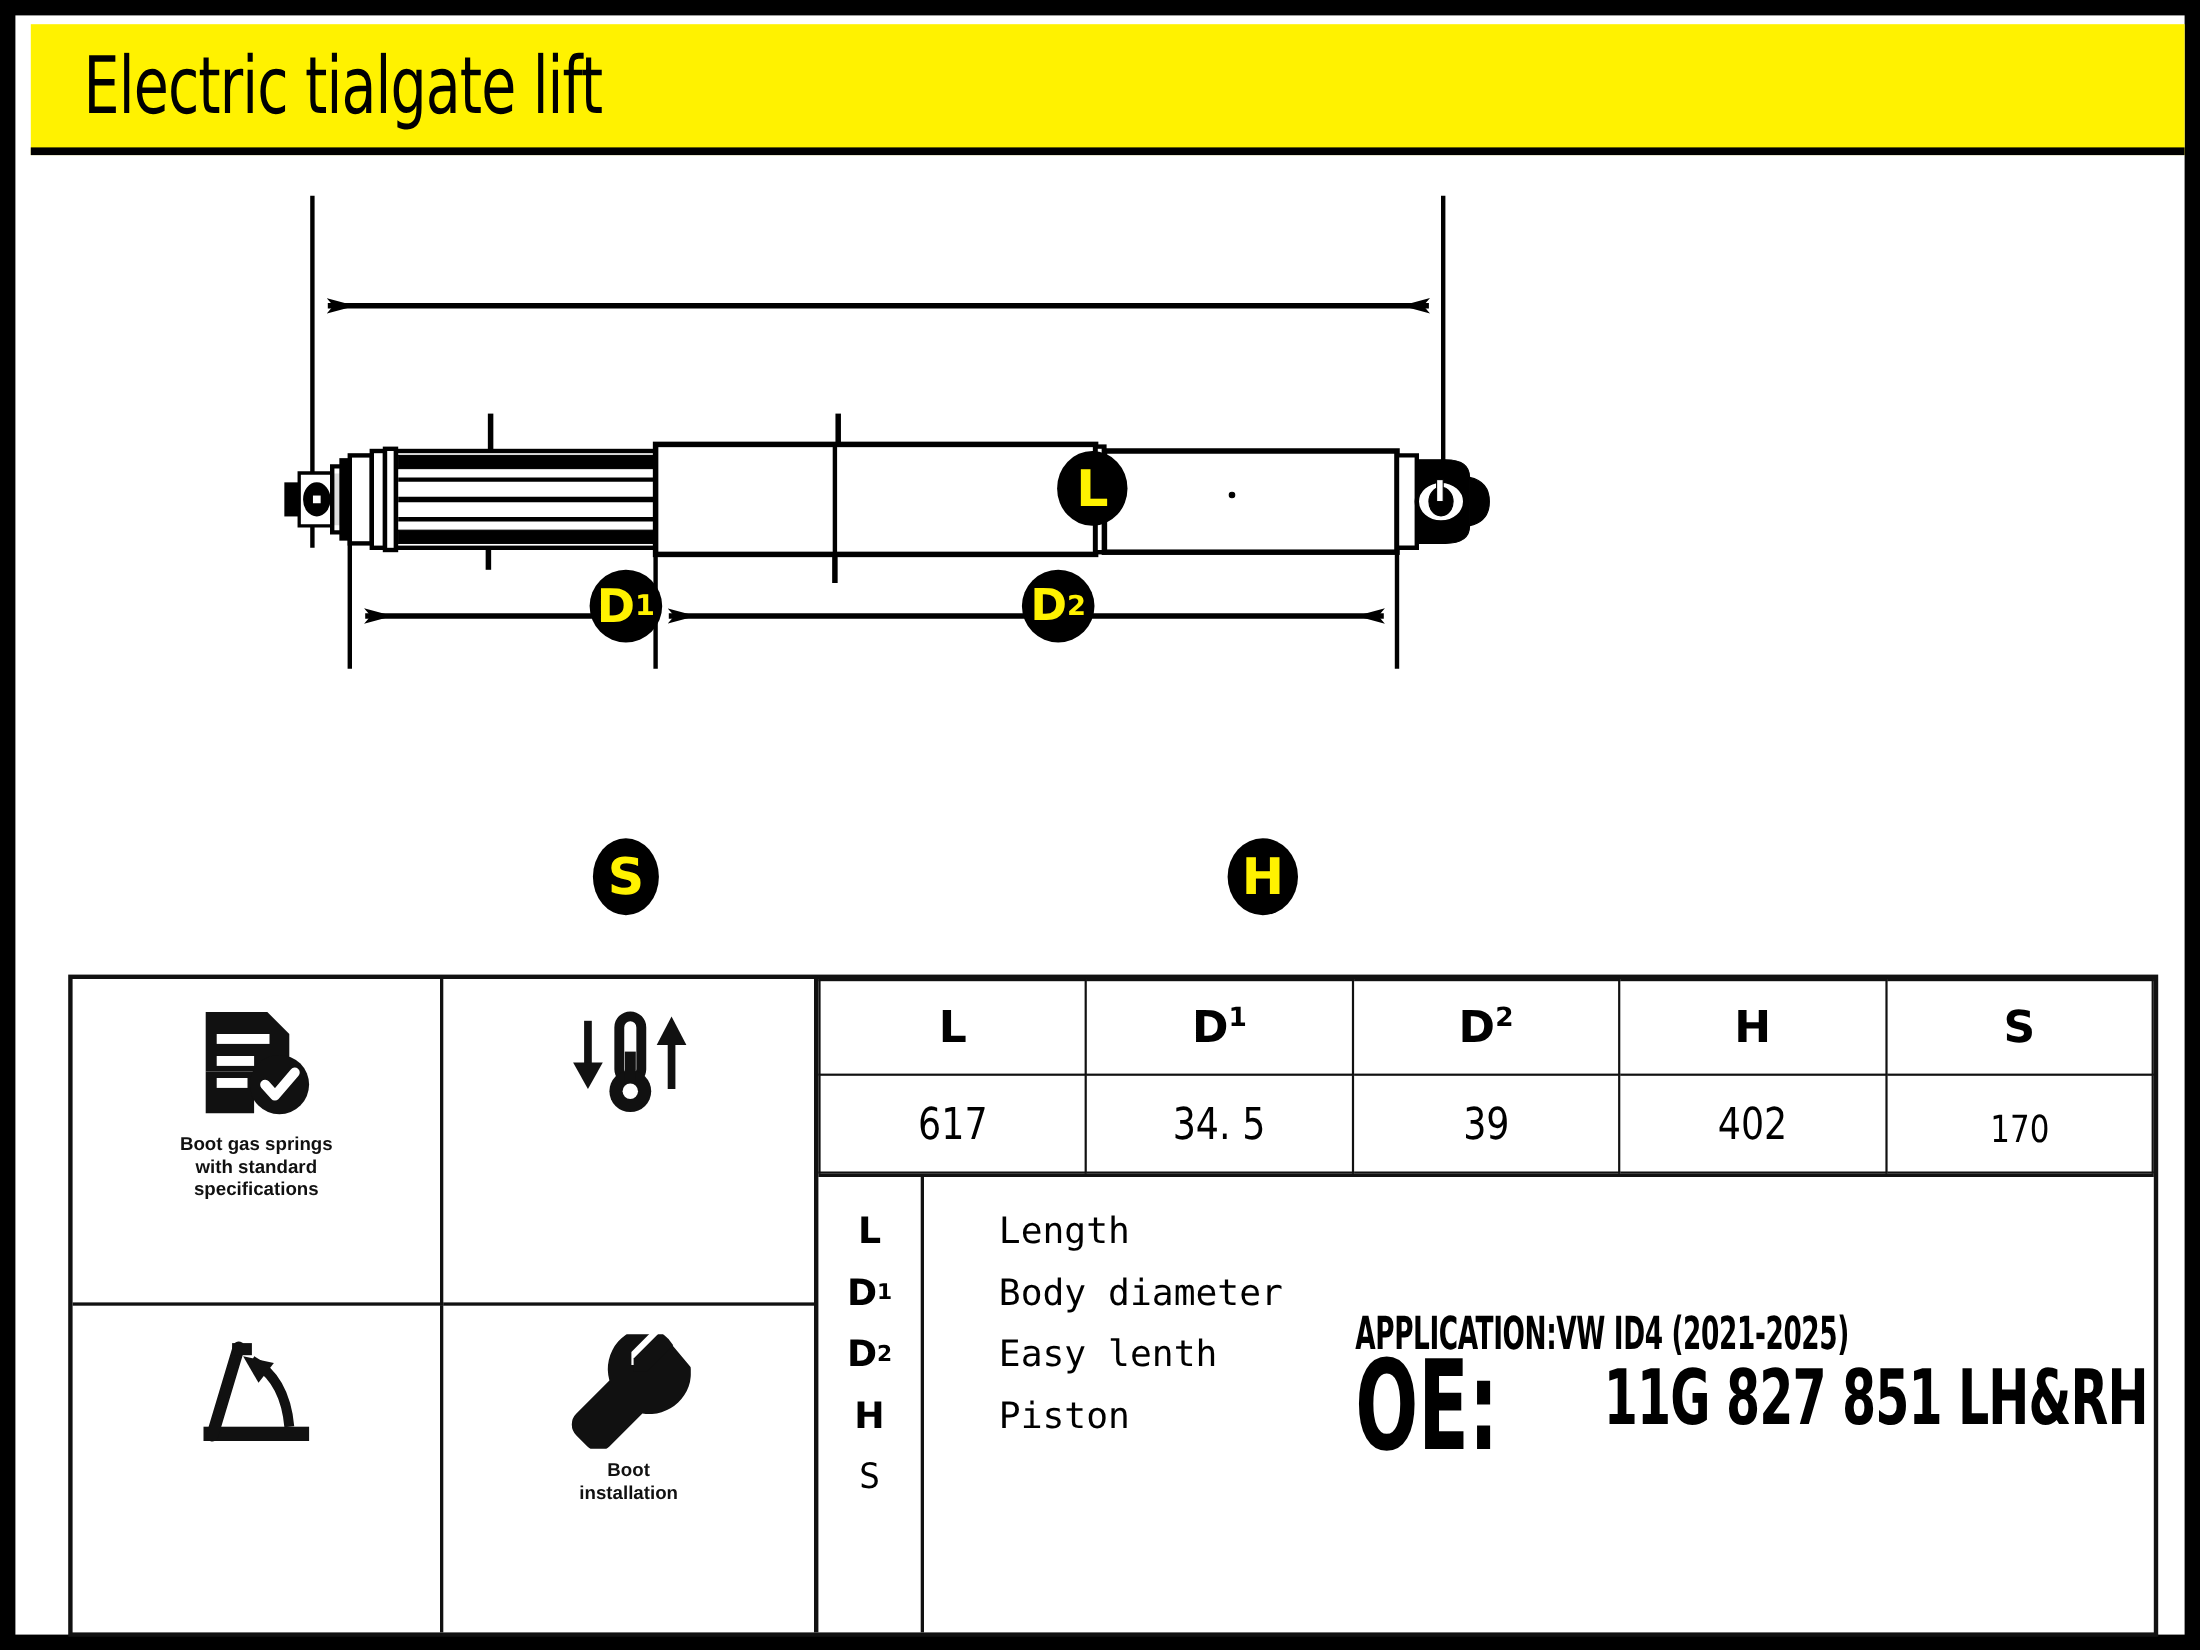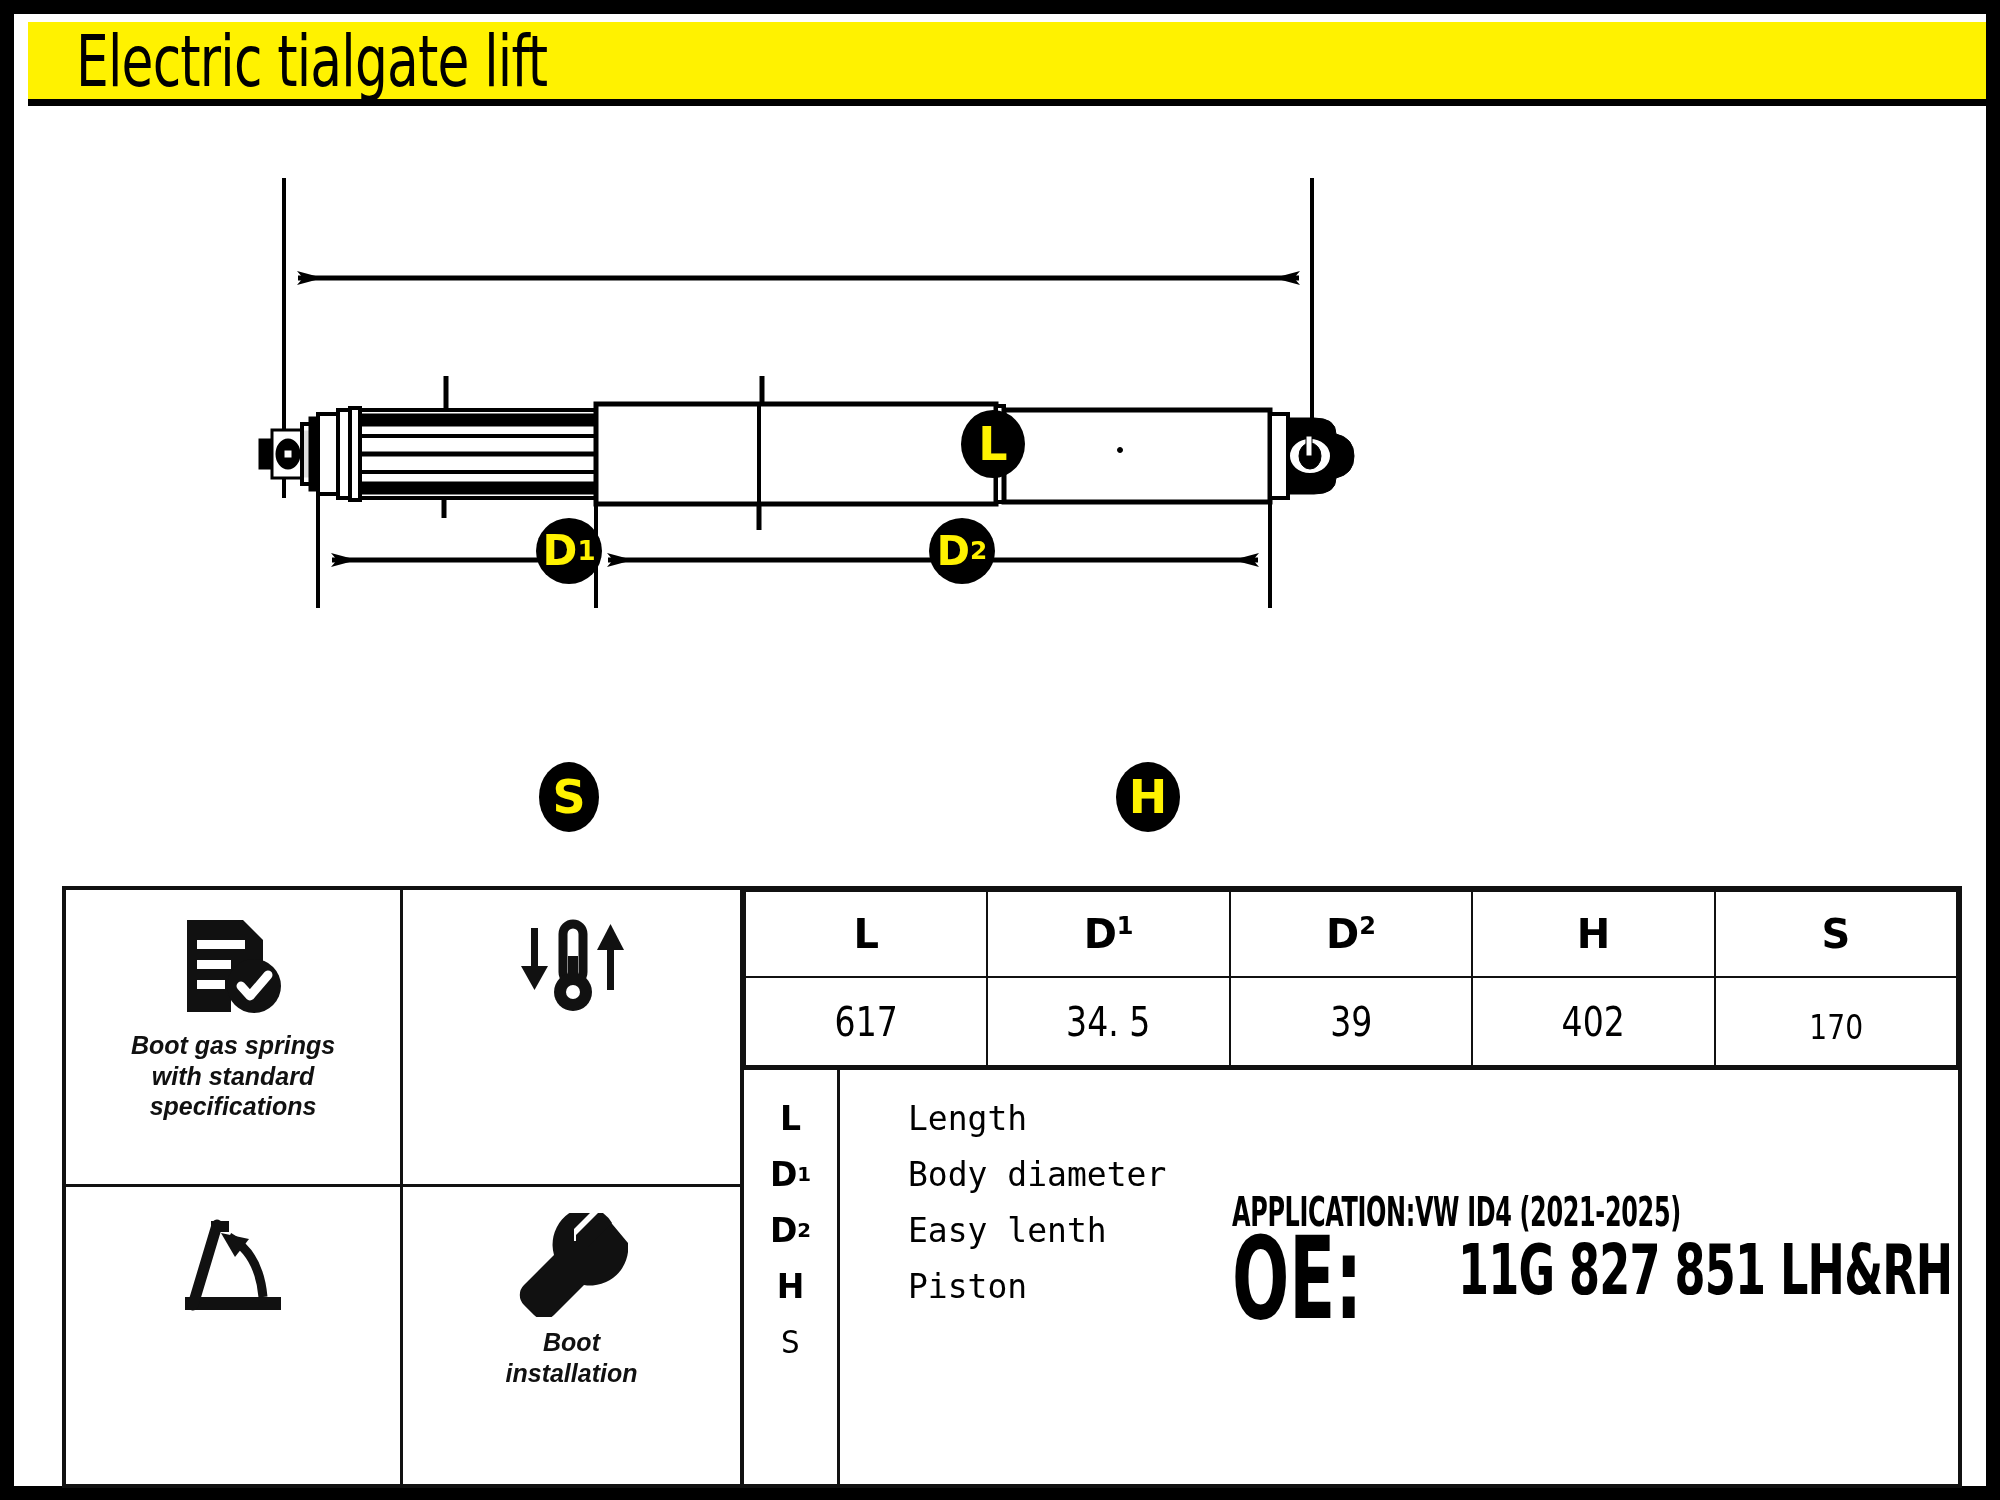--- a/index.html
+++ b/index.html
@@ -23,21 +23,21 @@
     border: 14px solid #000000;
     background: #ffffff;
   }
 
   
   #title-banner {
     position: absolute;
     left: 14px;
     top: 8px;
     width: 1958px;
-    height: 84px;
+    height: 119px;
     background: #FFF200;
     border-bottom: 7px solid #000000;
     box-sizing: border-box;
     display: flex;
     align-items: center;
   }
   #title-text {
     font-family: "DejaVu Sans Condensed", "Liberation Sans Narrow", "Liberation Sans", sans-serif;
     font-size: 72px;
     font-weight: 400;
@@ -122,26 +122,25 @@
     height: 104px;
     display: flex;
     align-items: center;
     justify-content: center;
   }
   .feature-label {
     margin-top: 10px;
     text-align: center;
     font-family: "Liberation Sans Narrow", "Liberation Sans", sans-serif;
     font-weight: 700;
-    font-size: 25px;
+    font-size: 17px;
     line-height: 1.22;
     color: #111111;
     padding: 0 8px;
     white-space: pre-line;
-    font-style: italic;
   }
 
   
   #spec-side {
     flex: 1;
     display: flex;
     flex-direction: column;
     box-sizing: border-box;
   }
 

